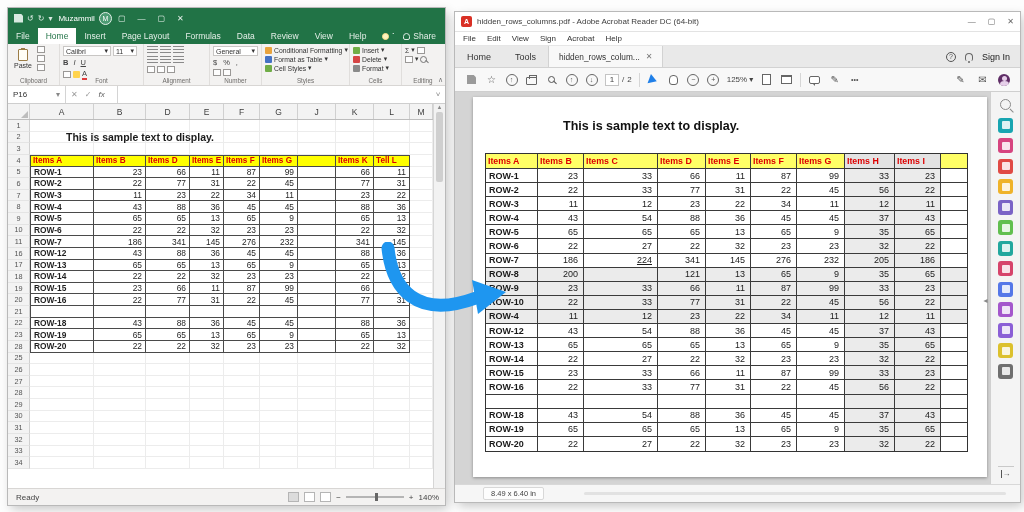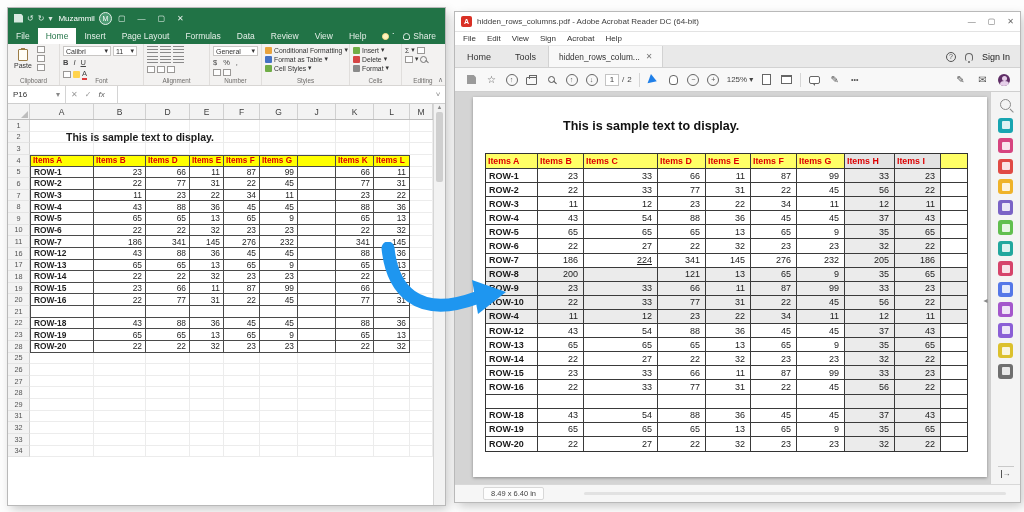--- a/index.html
+++ b/index.html
@@ -401,21 +401,21 @@
         <div class="xrow header">
           <div class="rn">4</div>
           <div class="tc head first" style="width: 64px;">Items A</div>
           <div class="tc head" style="width: 52px;">Items B</div>
           <div class="tc head" style="width: 44px;">Items D</div>
           <div class="tc head" style="width: 34px;">Items E</div>
           <div class="tc head" style="width: 36px;">Items F</div>
           <div class="tc head" style="width: 38px;">Items G</div>
           <div class="tc head" style="width: 38px;"></div>
           <div class="tc head" style="width: 38px;">Items K</div>
-          <div class="tc head" style="width: 36px;">Items L</div>
+          <div class="tc head" style="width: 36px;">Tell L</div>
           <div class="gc" style="width: 23px;"></div>
         </div>
         <div class="xrow data">
           <div class="rn">5</div>
           <div class="tc label first" style="width: 64px;">ROW-1</div>
           <div class="tc num" style="width: 52px;">23</div>
           <div class="tc num" style="width: 44px;">66</div>
           <div class="tc num" style="width: 34px;">11</div>
           <div class="tc num" style="width: 36px;">87</div>
           <div class="tc num" style="width: 38px;">99</div>
@@ -678,20 +678,33 @@
           <div class="gc" style="width: 44px;"></div>
           <div class="gc" style="width: 34px;"></div>
           <div class="gc" style="width: 36px;"></div>
           <div class="gc" style="width: 38px;"></div>
           <div class="gc" style="width: 38px;"></div>
           <div class="gc" style="width: 38px;"></div>
           <div class="gc" style="width: 36px;"></div>
           <div class="gc" style="width: 23px;"></div>
         </div>
         <div class="xrow plain">
+          <div class="rn">30</div>
+          <div class="gc" style="width: 64px;"></div>
+          <div class="gc" style="width: 52px;"></div>
+          <div class="gc" style="width: 44px;"></div>
+          <div class="gc" style="width: 34px;"></div>
+          <div class="gc" style="width: 36px;"></div>
+          <div class="gc" style="width: 38px;"></div>
+          <div class="gc" style="width: 38px;"></div>
+          <div class="gc" style="width: 38px;"></div>
+          <div class="gc" style="width: 36px;"></div>
+          <div class="gc" style="width: 23px;"></div>
+        </div>
+        <div class="xrow plain">
           <div class="rn">31</div>
           <div class="gc" style="width: 64px;"></div>
           <div class="gc" style="width: 52px;"></div>
           <div class="gc" style="width: 44px;"></div>
           <div class="gc" style="width: 34px;"></div>
           <div class="gc" style="width: 36px;"></div>
           <div class="gc" style="width: 38px;"></div>
           <div class="gc" style="width: 38px;"></div>
           <div class="gc" style="width: 38px;"></div>
           <div class="gc" style="width: 36px;"></div>
@@ -737,20 +750,34 @@
           <div class="gc" style="width: 23px;"></div>
         </div>
       </div>
     <div class="xl-vscroll">
       <div>▲</div>
       <div class="vthumb"></div>
     </div>
   </div>
 
 
+  <div class="xl-status">
+    <span class="ready">Ready</span>
+    <div class="statright">
+      <span class="viewic active"></span>
+      <span class="viewic"></span>
+      <span class="viewic"></span>
+      <span>−</span>
+      <div class="zoomtrack">
+          <div class="zoomthumb"></div>
+        </div>
+      <span>+</span>
+      <span>140%</span>
+    </div>
+  </div>
 </section>
 
 <svg id="arrow" viewBox="0 0 140 95">
   <path id="arrow-path" d="M 12 6 C 16 46, 40 78, 100 56" fill="none" stroke="#1e96f0" stroke-width="13" stroke-linecap="round"></path>
   <polygon id="arrow-head" points="96,38 130,50 102,72" fill="#1e96f0"></polygon>
 </svg>
 
 <section class="win" id="pdf">
   <div class="p-title">
     <span class="acro-logo">A</span>

